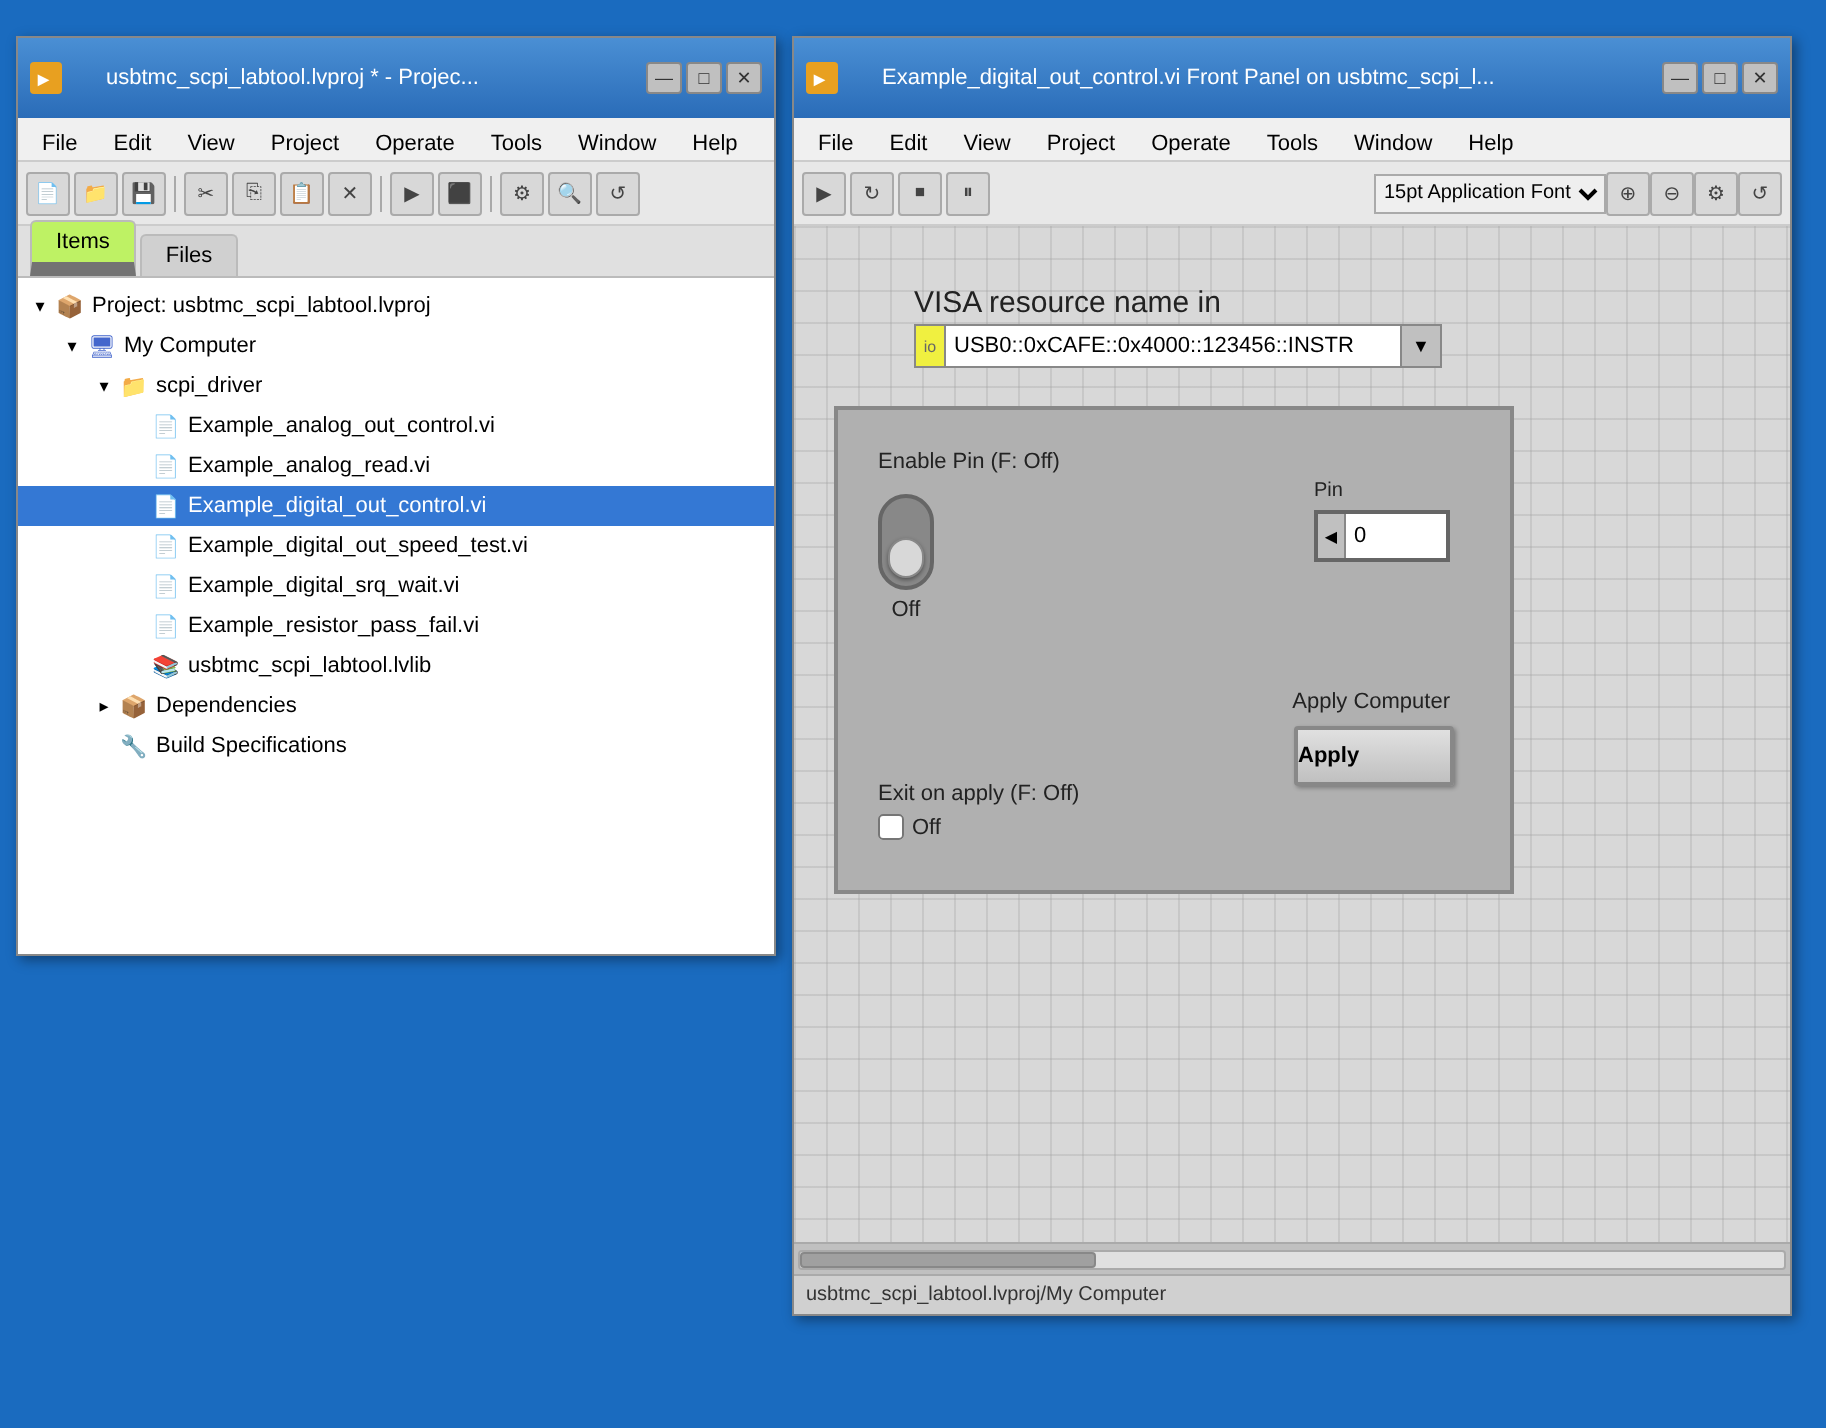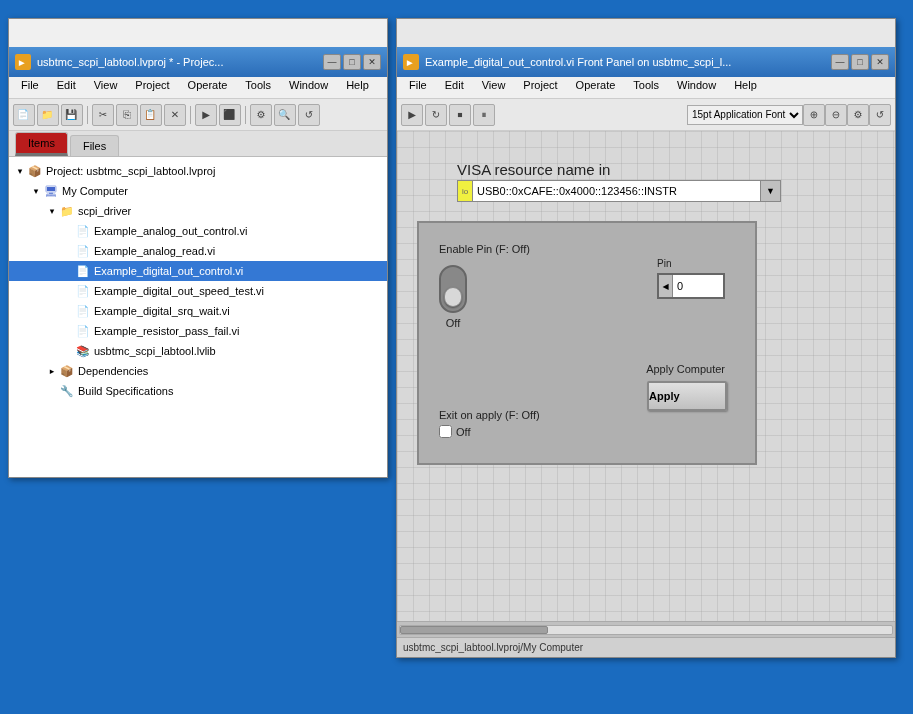--- a/index.html
+++ b/index.html
@@ -21,28 +21,27 @@
       width: 380px;
       height: 460px;
       background: #f0f0f0;
       border: 1px solid #888;
       box-shadow: 2px 2px 6px rgba(0,0,0,0.4);
       display: flex;
       flex-direction: column;
     }
 
     .window-titlebar {
-      height: 30px;
+      height: 40px;
       background: linear-gradient(to bottom, #4a8fd4, #2a6cb8);
       display: flex;
       align-items: center;
       padding: 0 6px;
-      gap: 6px;
-      flex-shrink: 0;
-      margin-top: 28px;
+      gap: 22px;
+      flex-shrink: 0;
     }
 
     .titlebar-icon {
       width: 16px;
       height: 16px;
       background: #e8a020;
       border-radius: 2px;
       display: flex;
       align-items: center;
       justify-content: center;
@@ -80,21 +79,21 @@
       cursor: pointer;
       font-size: 9px;
       color: #333;
     }
 
     .window-menubar {
       height: 22px;
       background: #f0f0f0;
       border-bottom: 1px solid #ccc;
       display: flex;
-      align-items: flex-start;
+      align-items: flex-end;
       padding: 0 4px;
       gap: 2px;
       flex-shrink: 0;
     }
 
     .menu-item {
       padding: 2px 8px;
       font-size: 11px;
       cursor: pointer;
       border-radius: 2px;
@@ -145,22 +144,22 @@
       padding: 4px 12px;
       font-size: 11px;
       border: 1px solid #bbb;
       border-bottom: none;
       border-radius: 3px 3px 0 0;
       cursor: pointer;
       background: #d0d0d0;
       margin-right: 2px;
     }
     .tab.active {
-      background: #b91c1c;
-      border-bottom: 3px solid #737373;
+      background: #bef264;
+      border-bottom: 7px solid #737373;
       z-index: 1;
     }
 
     .window-content {
       flex: 1;
       overflow-y: auto;
       background: white;
       padding: 4px 0;
     }
 
@@ -254,21 +253,21 @@
       background: #f0f040;
       border: 1px solid #888;
       margin-right: 0;
       display: flex;
       align-items: center;
       justify-content: center;
       font-size: 9px;
     }
 
     .visa-select {
-      width: 288px;
+      width: 228px;
       height: 22px;
       background: white;
       border: 1px solid #888;
       border-left: none;
       padding: 0 4px;
       font-size: 11px;
       appearance: none;
       outline: none;
       cursor: pointer;
     }

